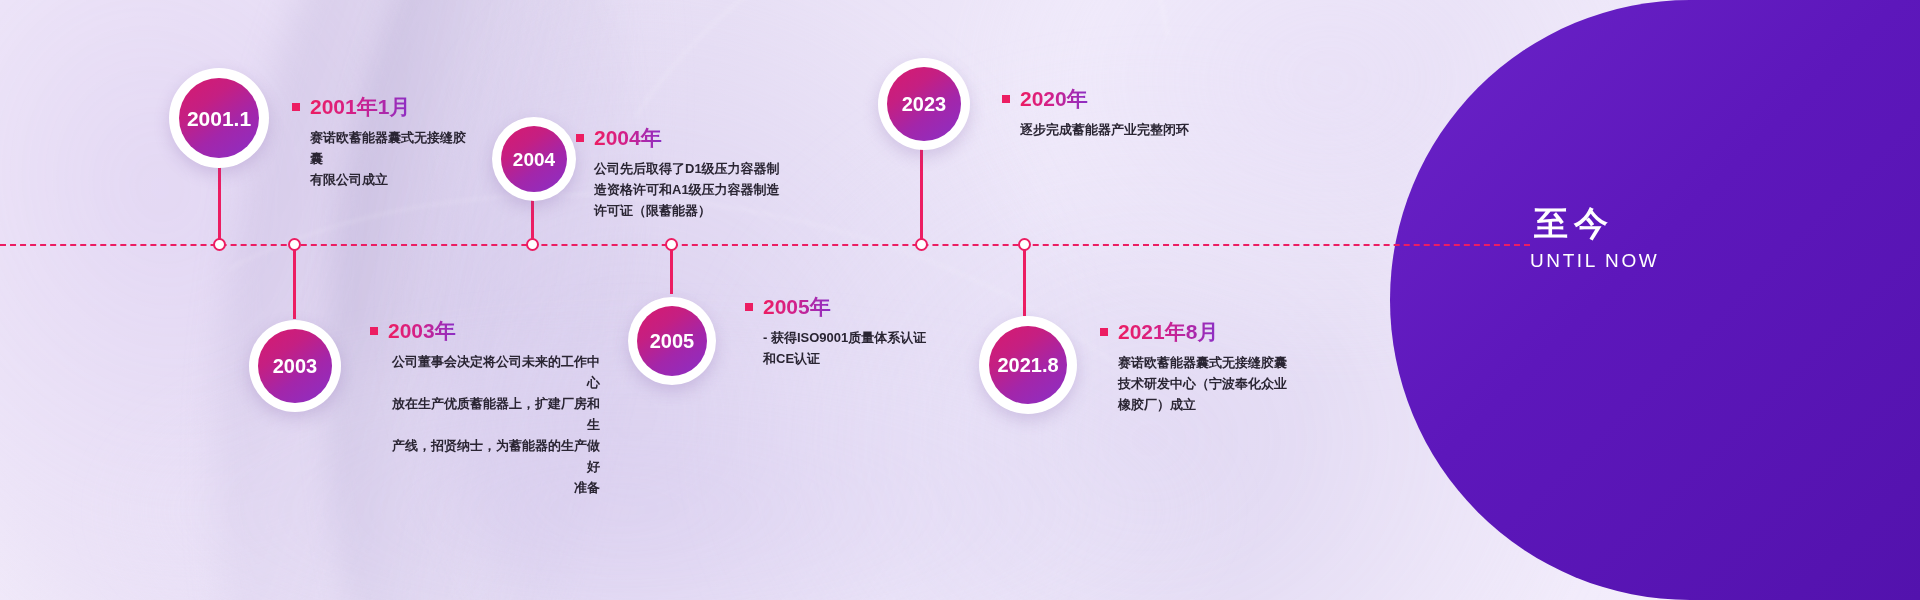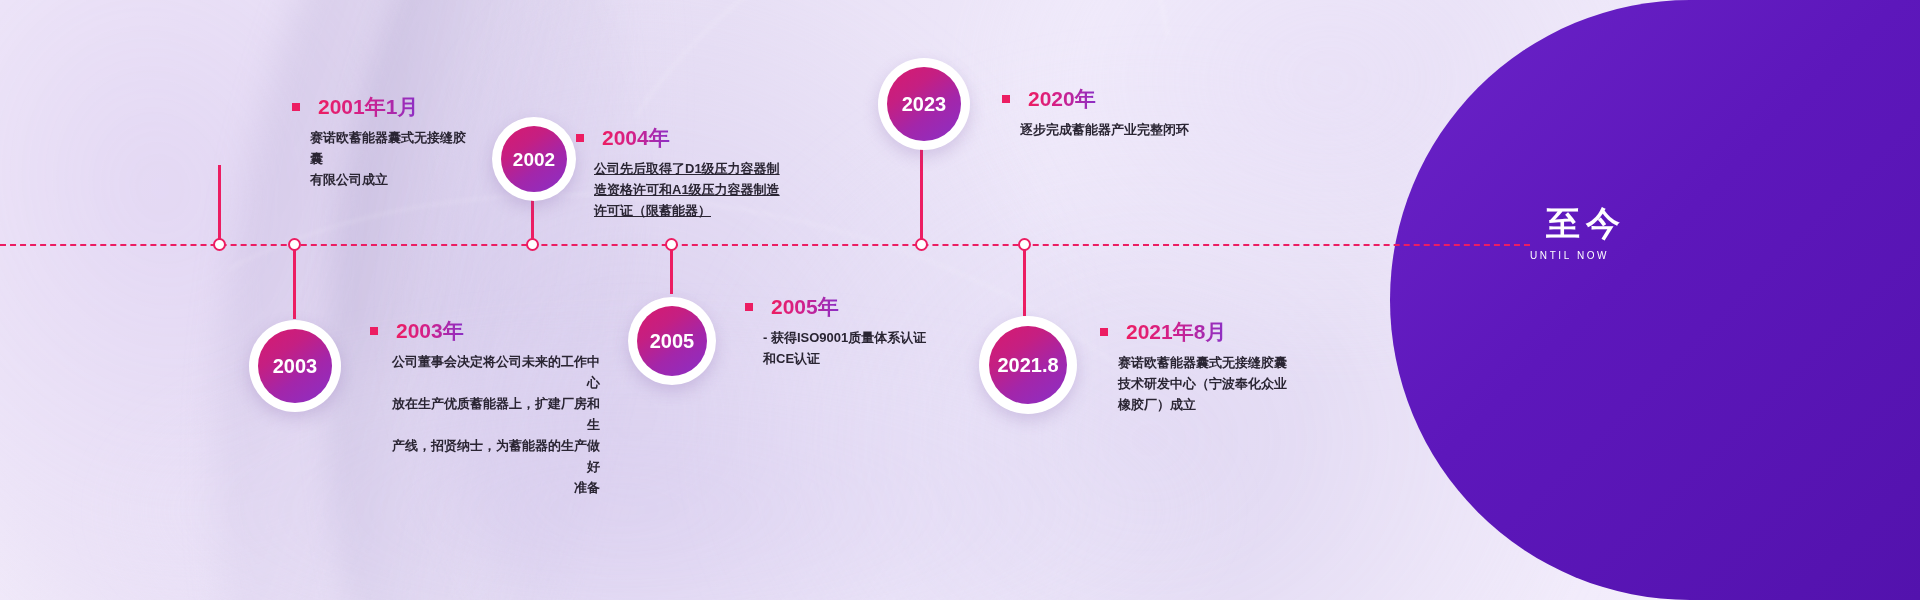--- a/index.html
+++ b/index.html
@@ -107,24 +107,24 @@
     position: absolute;
     left: 140px;
     top: 205px;
     color: #ffffff;
   }
   .until-cn {
     font-size: 34px;
     font-weight: bold;
     letter-spacing: 6px;
     line-height: 1.1;
-    margin: 0 0 8px 16px;
+    margin: 0 0 8px 4px;
   }
   .until-en {
-    font-size: 10px;
+    font-size: 19px;
     letter-spacing: 2.6px;
     margin: 0;
     font-weight: normal;
   }
 
   
   .axis {
     position: absolute;
     left: 0;
     top: 244px;
@@ -175,21 +175,21 @@
   }
 
   
   .entry {
     position: absolute;
     z-index: 6;
   }
   .entry-head {
     display: flex;
     align-items: center;
-    gap: 18px;
+    gap: 10px;
     margin-bottom: 6px;
   }
   .bullet {
     width: 8px;
     height: 8px;
     background: #ec1d62;
     flex: 0 0 auto;
   }
   .entry-year {
     font-size: 21px;
@@ -245,27 +245,30 @@
   <div class="axis-node" style="left:915px;"></div>
   <div class="axis-node" style="left:1018px;"></div>
 
   <div class="stem" style="left:218px; top:165px;  height:80px;"></div>
   <div class="stem" style="left:293px; top:244px;  height:75px;"></div>
   <div class="stem" style="left:531px; top:200px;  height:45px;"></div>
   <div class="stem" style="left:670px; top:244px;  height:50px;"></div>
   <div class="stem" style="left:920px; top:148px;  height:98px;"></div>
   <div class="stem" style="left:1023px;top:244px;  height:72px;"></div>
 
+  <div class="bubble" style="left:169px; top:68px; width:100px; height:100px;">
+    <div class="bubble-inner" style="width:80px;height:80px;font-size:21px;">2001.1</div>
+  </div>
 
   <div class="bubble" style="left:249px; top:320px; width:92px; height:92px;">
     <div class="bubble-inner" style="width:74px;height:74px;font-size:20px;">2003</div>
   </div>
 
   <div class="bubble" style="left:492px; top:117px; width:84px; height:84px;">
-    <div class="bubble-inner" style="width:66px;height:66px;font-size:19px;">2002</div>
+    <div class="bubble-inner" style="width:66px;height:66px;font-size:19px;">2004</div>
   </div>
 
   <div class="bubble" style="left:628px; top:297px; width:88px; height:88px;">
     <div class="bubble-inner" style="width:70px;height:70px;font-size:20px;">2005</div>
   </div>
 
   <div class="bubble" style="left:878px; top:58px; width:92px; height:92px;">
     <div class="bubble-inner" style="width:74px;height:74px;font-size:20px;">2023</div>
   </div>
 
@@ -291,21 +294,21 @@
 放在生产优质蓄能器上，扩建厂房和生
 产线，招贤纳士，为蓄能器的生产做好
 准备</p>
   </div>
 
   <div class="entry" style="left:576px; top:124px; width:220px;">
     <div class="entry-head">
       <span class="bullet"></span>
       <span class="entry-year">2004年</span>
     </div>
-    <p class="entry-body" style="white-space:pre-line;text-decoration:underline;">公司先后取得了D1级压力容器制
+    <p class="entry-body" style="white-space:pre-line;">公司先后取得了D1级压力容器制
 造资格许可和A1级压力容器制造
 许可证（限蓄能器）</p>
   </div>
 
   <div class="entry" style="left:745px; top:293px; width:210px;">
     <div class="entry-head">
       <span class="bullet"></span>
       <span class="entry-year">2005年</span>
     </div>
     <p class="entry-body" style="white-space:pre-line;">- 获得ISO9001质量体系认证

